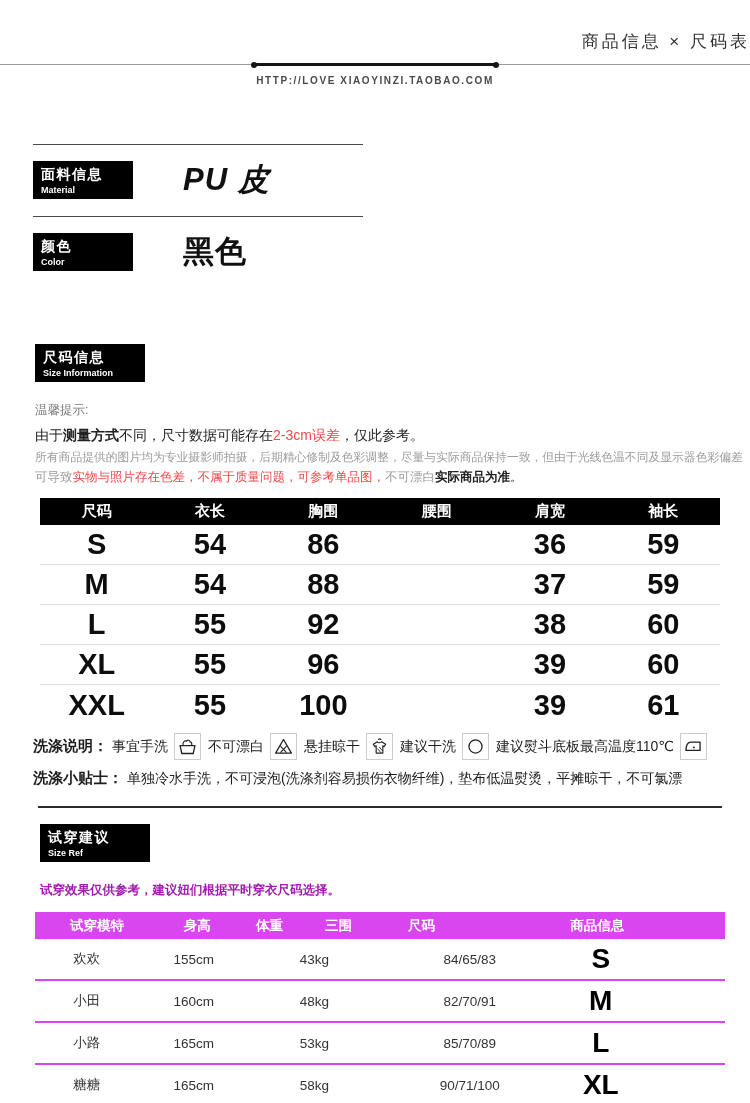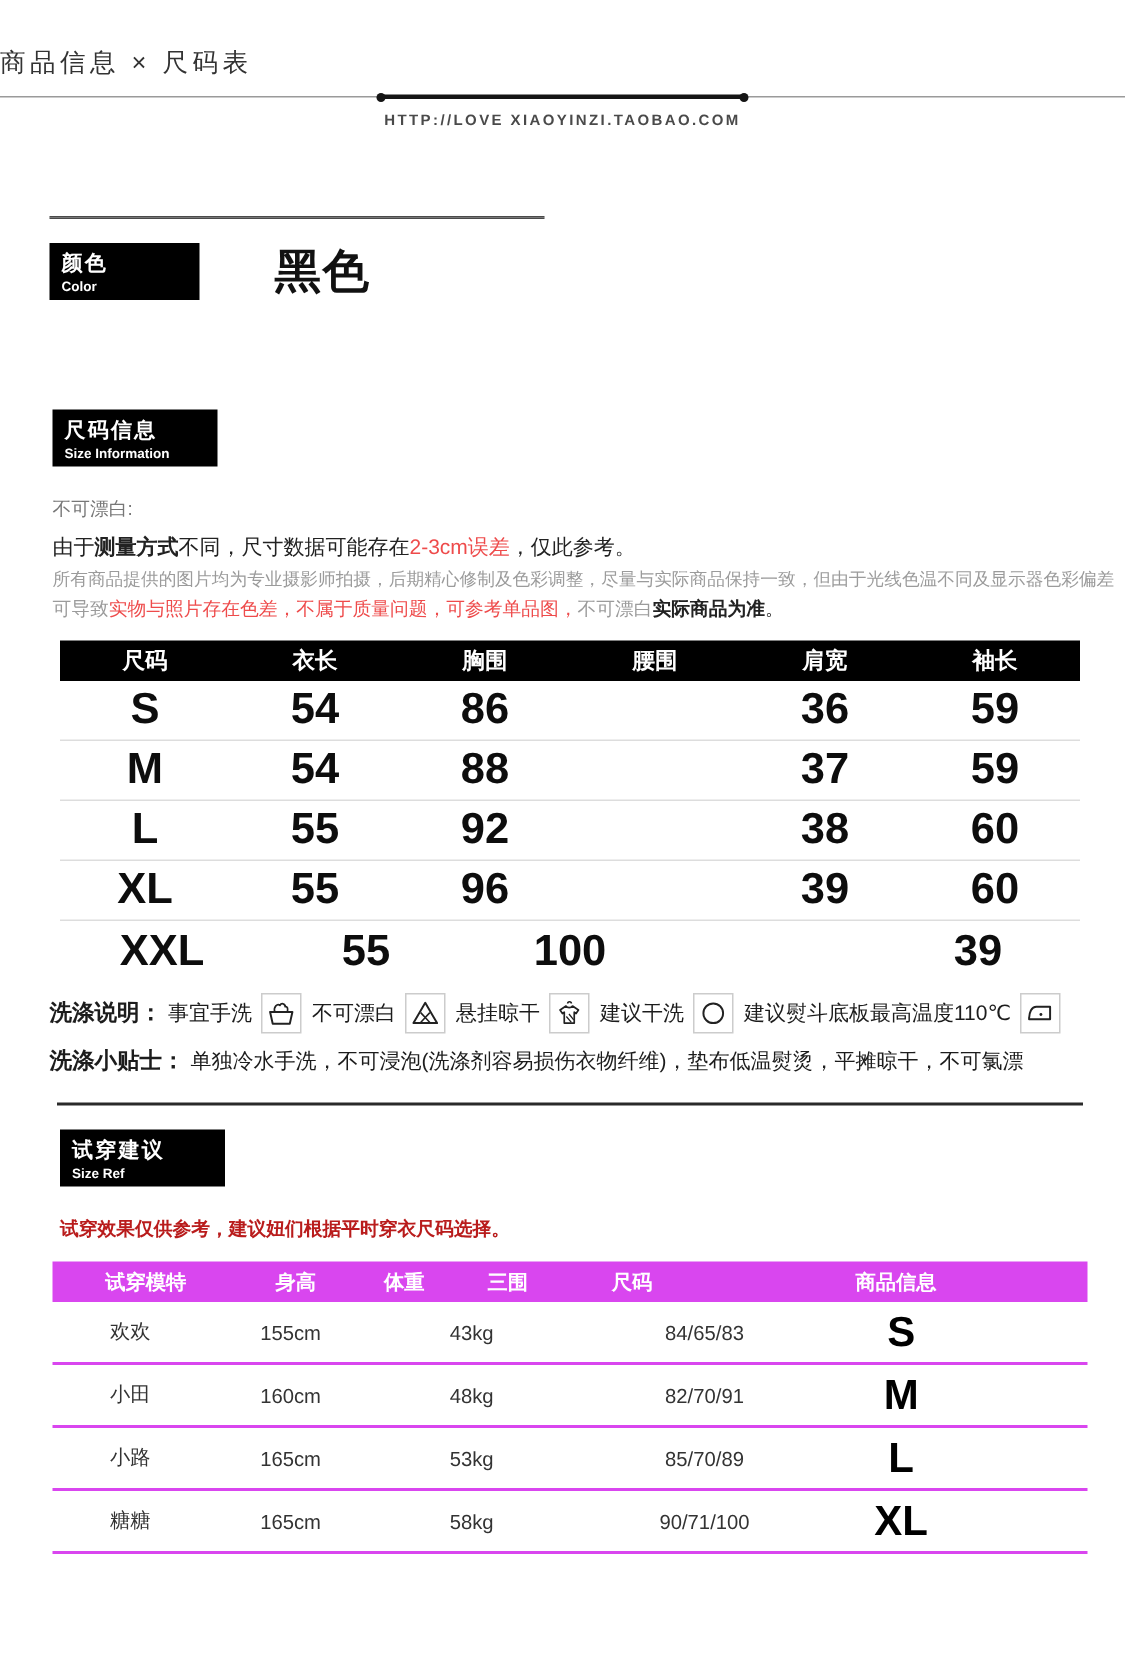--- a/index.html
+++ b/index.html
@@ -3,21 +3,21 @@
 <meta charset="utf-8">
 <style>
   * { margin:0; padding:0; box-sizing:border-box; }
   html,body { background:#fff; }
   .page {
     width:750px; height:1103px; background:#fff; overflow:hidden; position:relative;
     font-family:"Liberation Sans","DejaVu Sans",sans-serif; color:#222;
   }
   
   .hdr { padding-top:30px; }
-  .hdr-title { text-align:left; font-size:17px; letter-spacing:3px; color:#333; }
+  .hdr-title { text-align:right; font-size:17px; letter-spacing:3px; color:#333; }
   .hdr-rule { position:relative; height:4px; margin-top:10px; }
   .hdr-rule::before { content:""; position:absolute; left:0; right:0; top:1px; border-top:1px solid #9a9a9a; }
   .hdr-rule-thick { position:absolute; left:50%; transform:translateX(-50%); top:0; width:240px; height:3px; background:#151515; }
   .hdr-rule-thick::before, .hdr-rule-thick::after {
     content:""; position:absolute; width:6px; height:6px; border-radius:50%; background:#151515; top:-1.5px;
   }
   .hdr-rule-thick::before { left:-4px; } .hdr-rule-thick::after { right:-4px; }
   .hdr-url { text-align:center; font-size:10px; font-weight:bold; color:#4a4a4a; letter-spacing:1.6px; margin-top:8px; }
 
   
@@ -57,21 +57,21 @@
   .wash-item { display:inline-flex; align-items:center; }
   .icon-box { width:27px; height:27px; border:1px solid #ccc; display:inline-flex; align-items:center; justify-content:center; margin:0 7px 0 6px; background:#fff; }
   .icon-box svg { width:21px; height:21px; display:block; }
   .wash-tips { margin:9px 0 0 33px; font-size:14px; color:#1c1c1c; white-space:nowrap; }
 
   .big-divider { margin:18px 0 0 38px; width:684px; border-top:2px solid #2a2a2a; }
 
   
   .size-ref { margin:16px 0 0 40px; }
   .size-ref .label-box { display:inline-block; }
-  .ref-note { margin-top:20px; font-size:12.5px; font-weight:bold; color:#b91c1c; }
+  .ref-note { margin-top:20px; font-size:12.5px; font-weight:bold; color:#a21caf; }
 
   
   .model-table { margin:13px 0 0 35px; width:690px; }
   .mt-head { display:flex; align-items:center; background:#d946ef; color:#fff; height:27px; font-size:13.5px; font-weight:bold; }
   .mt-row { display:flex; align-items:center; height:42px; border-bottom:2px solid #d946ef; font-size:13.5px; color:#333; }
   .mt-cell { text-align:center; }
   .mh1{width:18%} .mh2{width:11%} .mh3{width:10%} .mh4{width:10%} .mh5{width:14%} .mh6{width:37%}
   .mc1{width:15%} .mc2{width:16%} .mc3{width:19%} .mc4{width:26%} .mc5{width:12%; font-size:28px; font-weight:bold; color:#000;} .mc-fill{flex:1}
 </style>
 </head>
@@ -81,35 +81,42 @@
 
   <header class="hdr">
     <div class="hdr-title">商品信息 × 尺码表</div>
     <div class="hdr-rule">
       <span class="hdr-rule-thick"></span>
     </div>
     <div class="hdr-url">HTTP://LOVE XIAOYINZI.TAOBAO.COM</div>
   </header>
 
   <section class="attr-block">
+    <div class="attr-row">
+      <div class="label-box w-sm">
+        <div class="label-cn">面料信息</div>
+        <div class="label-en">Material</div>
+      </div>
+      <div class="attr-value italic">PU 皮</div>
+    </div>
     <div class="attr-row second">
       <div class="label-box w-sm">
         <div class="label-cn">颜色</div>
         <div class="label-en">Color</div>
       </div>
       <div class="attr-value">黑色</div>
     </div>
   </section>
 
   <section class="size-info">
     <div class="label-box w-md">
       <div class="label-cn">尺码信息</div>
       <div class="label-en">Size Information</div>
     </div>
-    <p class="tip-title">不可漂白:</p>
+    <p class="tip-title">温馨提示:</p>
     <p class="tip1"><span>由于</span><span class="bold">测量方式</span><span>不同，尺寸数据可能存在</span><span class="red">2-3cm误差</span><span>，仅此参考。</span></p>
     <p class="tip2">所有商品提供的图片均为专业摄影师拍摄，后期精心修制及色彩调整，尽量与实际商品保持一致，但由于光线色温不同及显示器色彩偏差</p>
     <p class="tip3"><span>可导致</span><span class="red">实物与照片存在色差，不属于质量问题，可参考单品图，</span><span>不可漂白</span><span class="bold">实际商品为准</span><span class="dark">。</span></p>
   </section>
 
   <div class="size-table">
     <div class="st-row st-head">
       <div class="st-cell">尺码</div>
       <div class="st-cell">衣长</div>
       <div class="st-cell">胸围</div>
@@ -148,20 +155,21 @@
       <div class="st-cell"></div>
       <div class="st-cell">39</div>
       <div class="st-cell">60</div>
     </div>
     <div class="st-row">
       <div class="st-cell">XXL</div>
       <div class="st-cell">55</div>
       <div class="st-cell">100</div>
       <div class="st-cell"></div>
       <div class="st-cell">39</div>
+      <div class="st-cell">61</div>
     </div>
   </div>
 
   <div class="wash-line">
     <span class="wash-label">洗涤说明：</span>
     <span class="wash-item">
       <span>事宜手洗</span>
       <span class="icon-box">
         <svg viewBox="0 0 24 24" fill="none" stroke="#222" stroke-width="1.5" stroke-linejoin="round">
             <path d="M3.5 11 L20.5 11 L18.5 20 L5.5 20 Z"></path>

